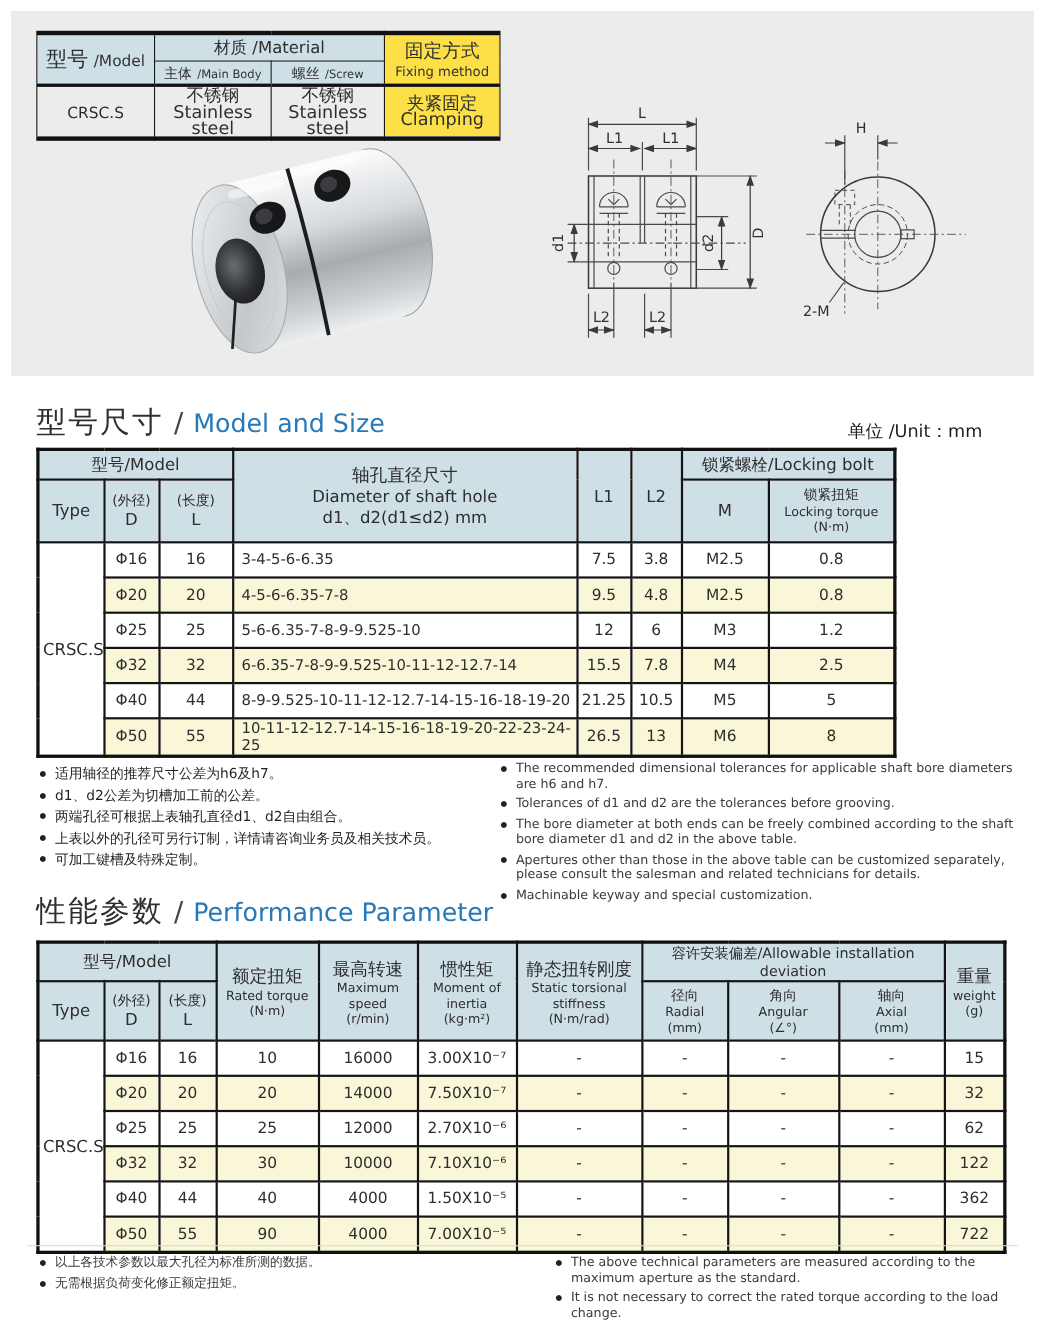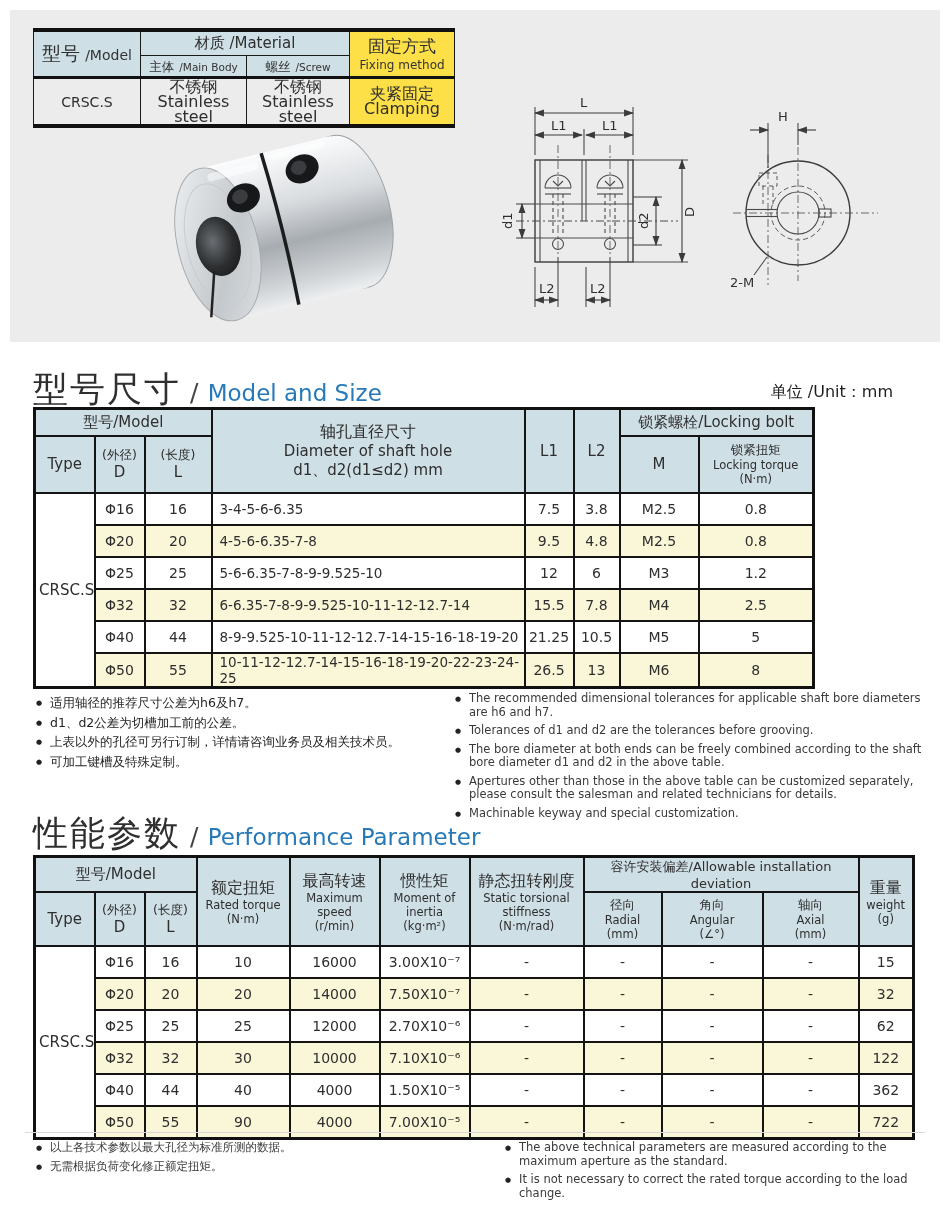--- a/index.html
+++ b/index.html
@@ -20,21 +20,21 @@
   .mat-table .datarow td{border-top:3px solid #111;}
   .zh-big{font-size:19px;}
   .en-mid{font-size:14px;color:#333;}
   .zh-mid{font-size:15px;}
   .zh-sm{font-size:12.5px;}
   .en-sm{font-size:10.5px;color:#333;}
   .two-line{line-height:15px;font-size:16px;}
 
   
   .section-title{left:33px;white-space:nowrap;}
-  .st-zh{font-size:35px;color:#2f2f2f;letter-spacing:2px;}
+  .st-zh{font-size:27px;color:#2f2f2f;letter-spacing:2px;}
   .st-sep{font-size:25px;color:#444;padding:0 4px;}
   .st-en{font-size:23px;color:#2779b8;}
   .unit-label{left:635px;top:382px;width:258px;text-align:right;font-size:16px;color:#1d1d1d;}
 
   
   .data-table{border-collapse:collapse;table-layout:fixed;}
   .data-table th,.data-table td{border:2px solid #141414;text-align:center;vertical-align:middle;
       padding:0 3px;font-weight:normal;overflow:hidden;}
   .data-table{border:3px solid #111;}
   .data-table th{background:#cfdfe6;}
@@ -356,20 +356,21 @@
           <td>13</td>
           <td>M6</td>
           <td>8</td>
         </tr>
       </tbody>
   </table>
 
   <ul class="abs notes notes-zh" id="size-notes-zh" style="left:36px;top:694px;width:415px;">
       <li>适用轴径的推荐尺寸公差为h6及h7。</li>
       <li>d1、d2公差为切槽加工前的公差。</li>
+      <li>两端孔径可根据上表轴孔直径d1、d2自由组合。</li>
       <li>上表以外的孔径可另行订制，详情请咨询业务员及相关技术员。</li>
       <li>可加工键槽及特殊定制。</li>
     </ul>
   <ul class="abs notes notes-en" id="size-notes-en" style="left:455px;top:692px;width:478px;">
       <li>The recommended dimensional tolerances for applicable shaft bore diameters are h6 and h7.</li>
       <li>Tolerances of d1 and d2 are the tolerances before grooving.</li>
       <li>The bore diameter at both ends can be freely combined according to the shaft bore diameter d1 and d2 in the above table.</li>
       <li>Apertures other than those in the above table can be customized separately, please consult the salesman and related technicians for details.</li>
       <li>Machinable keyway and special customization.</li>
     </ul>

